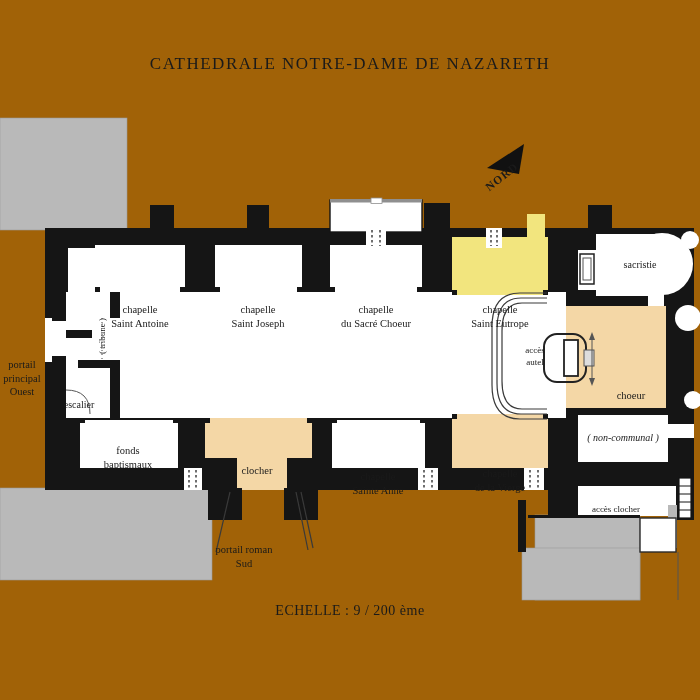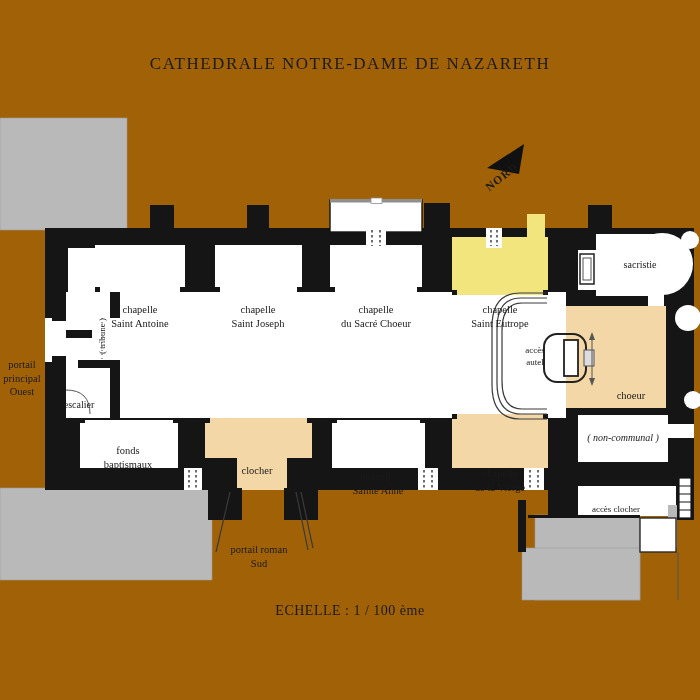--- a/index.html
+++ b/index.html
@@ -199,24 +199,24 @@
 <div class="lbl t9" style="left:535px;top:357px;">accès
 autel</div>
 <div class="lbl t9 vert" style="left:103px;top:336px;">( tribune )</div>
 <div class="lbl t8" style="left:79px;top:404px;">escalier</div>
 <div class="lbl t11" style="left:-18px;top:318px;width:80px;transform:none;">portail
 principal
 Ouest</div>
 <div class="lbl t11" style="left:128px;top:418px;">fonds
 baptismaux</div>
 <div class="lbl t11" style="left:257px;top:431px;">clocher</div>
-<div class="lbl t11" style="left:259px;top:517px;">portail  roman
+<div class="lbl t11" style="left:244px;top:517px;">portail  roman
 Sud</div>
 <div class="lbl t11" style="left:378px;top:444px;">chapelle
 Sainte Anne</div>
 <div class="lbl t11" style="left:500px;top:441px;">chapelle
 de la Vierge</div>
 <div class="lbl t10 ital" style="left:623px;top:437px;width:110px;">( non-communal )</div>
 <div class="lbl t9" style="left:616px;top:501px;margin-top:9px;">accès clocher</div>
 
-<div class="lbl scale" style="left:350px;top:611px;width:400px;">ECHELLE : 1 / 100 ème</div>
+<div class="lbl scale" style="left:350px;top:611px;width:400px;">ECHELLE : 9 / 200 ème</div>
 
 </div>
 
 </body></html>

